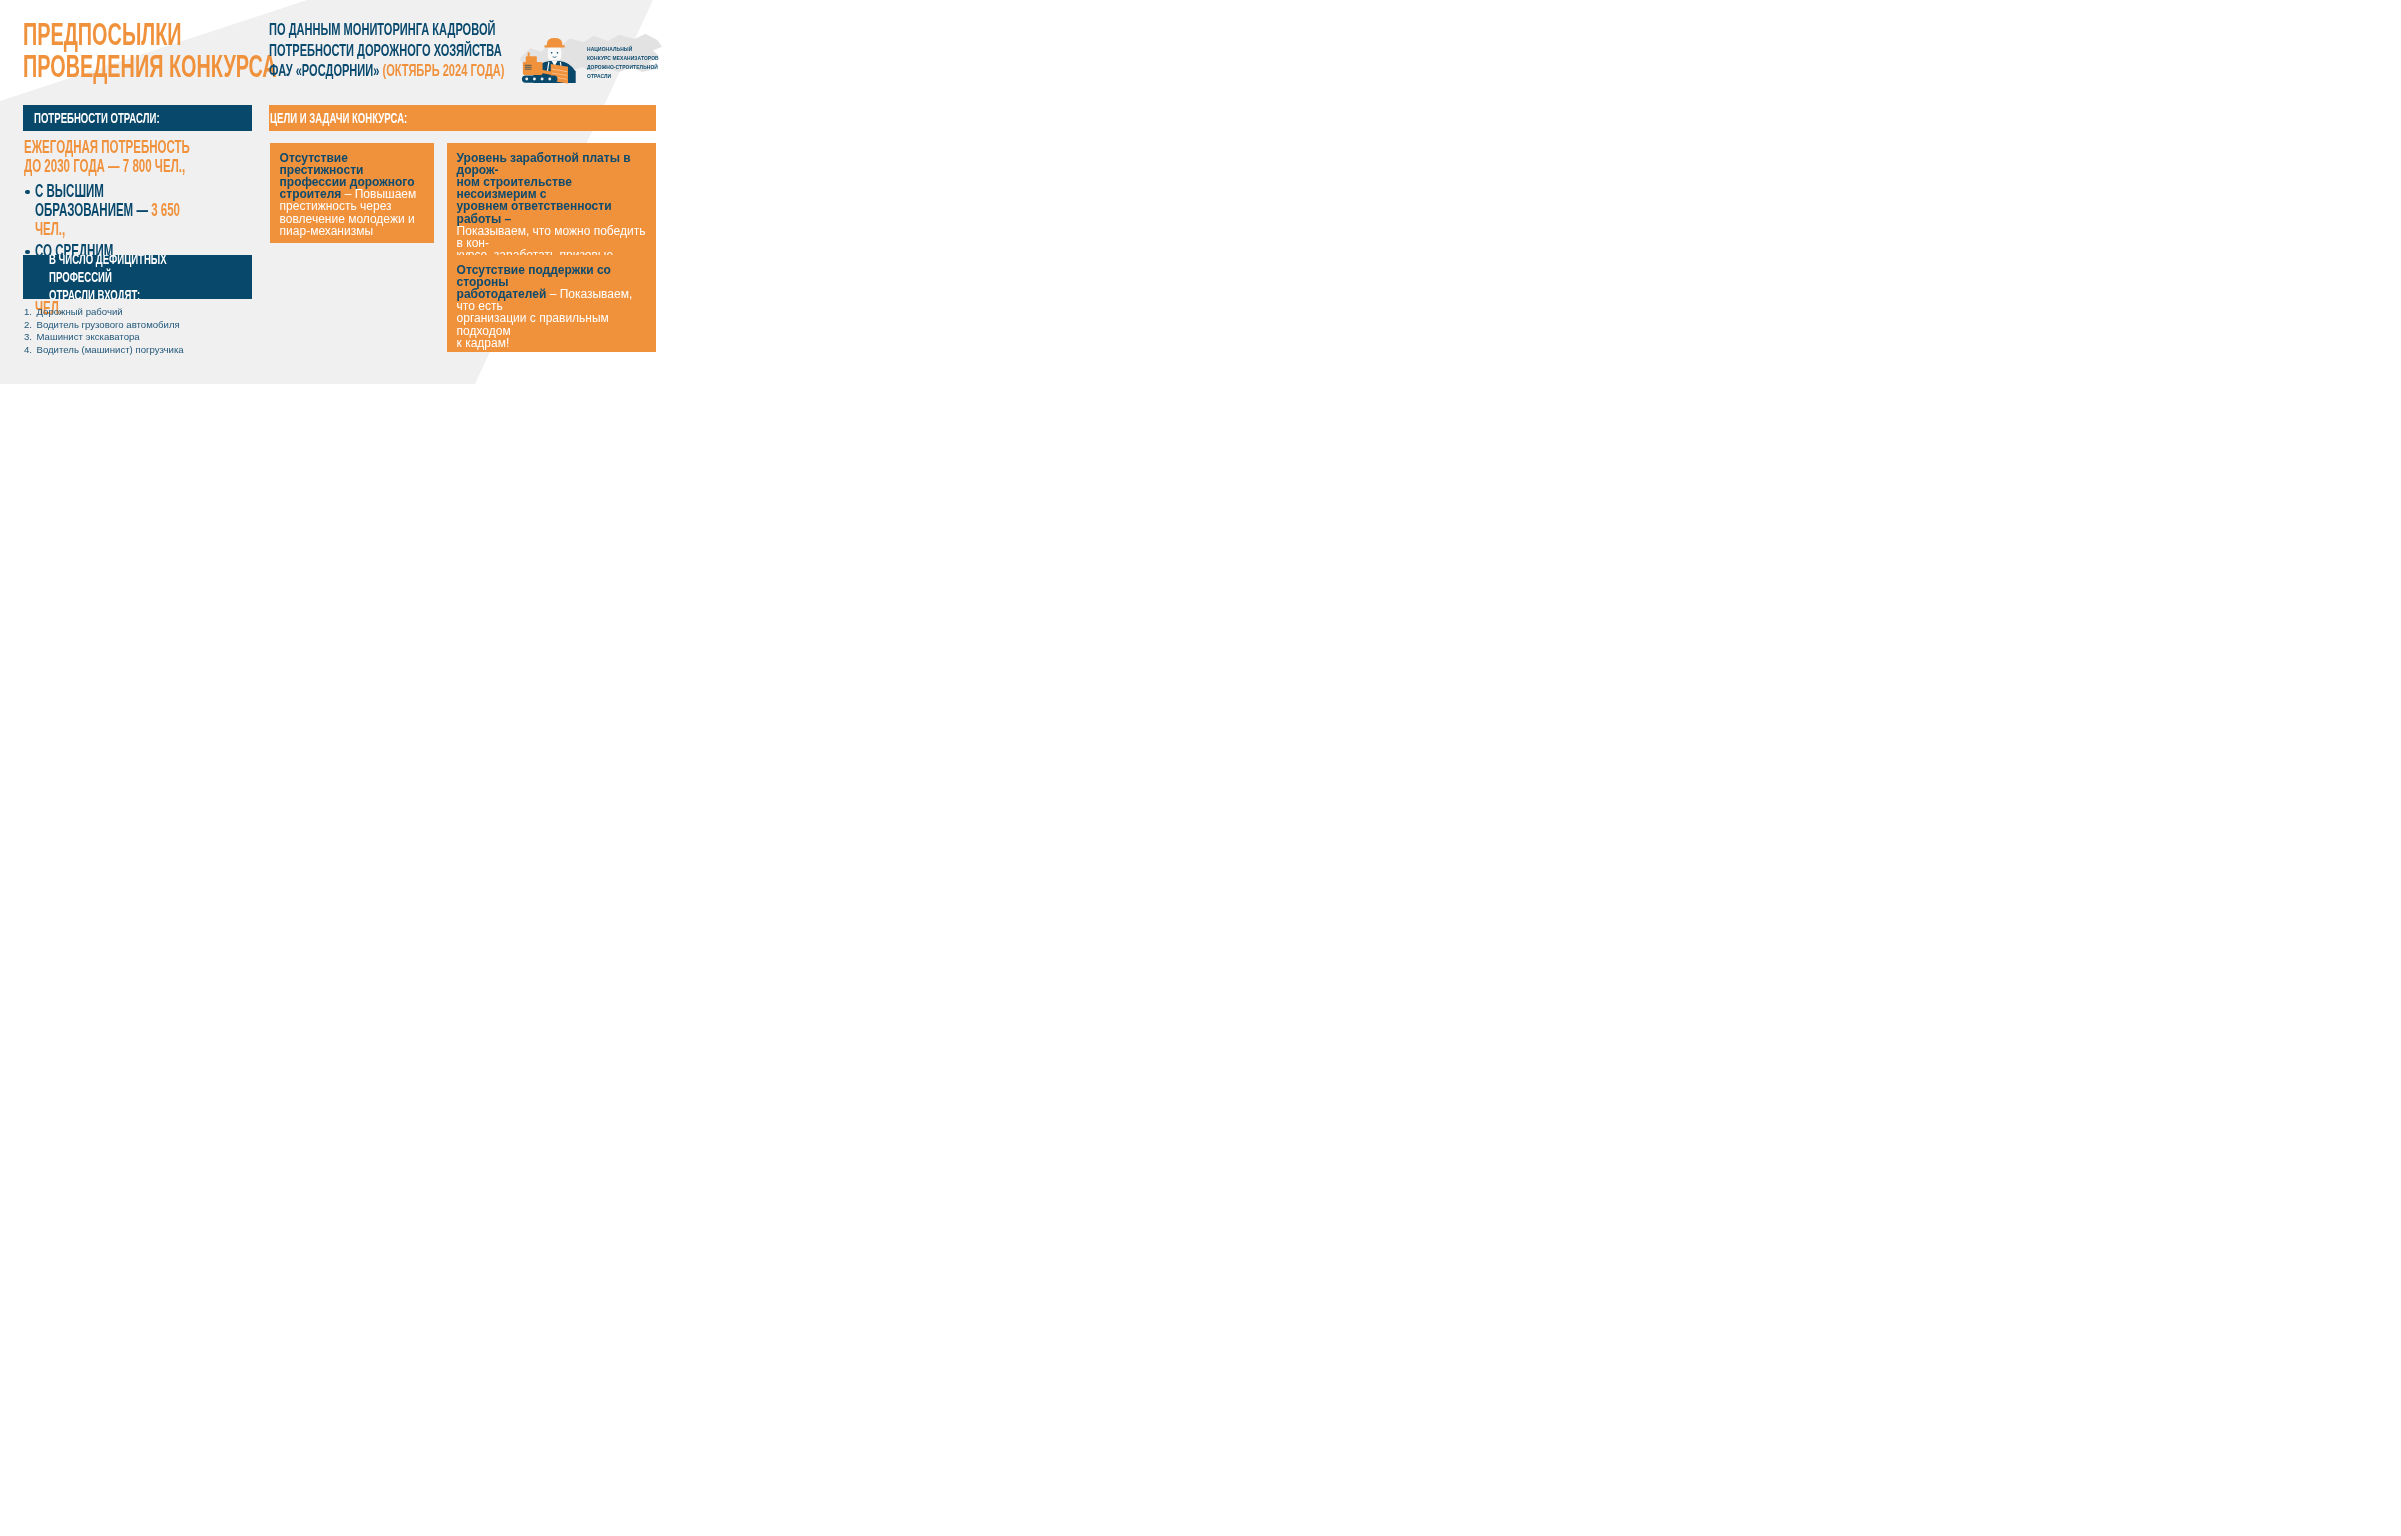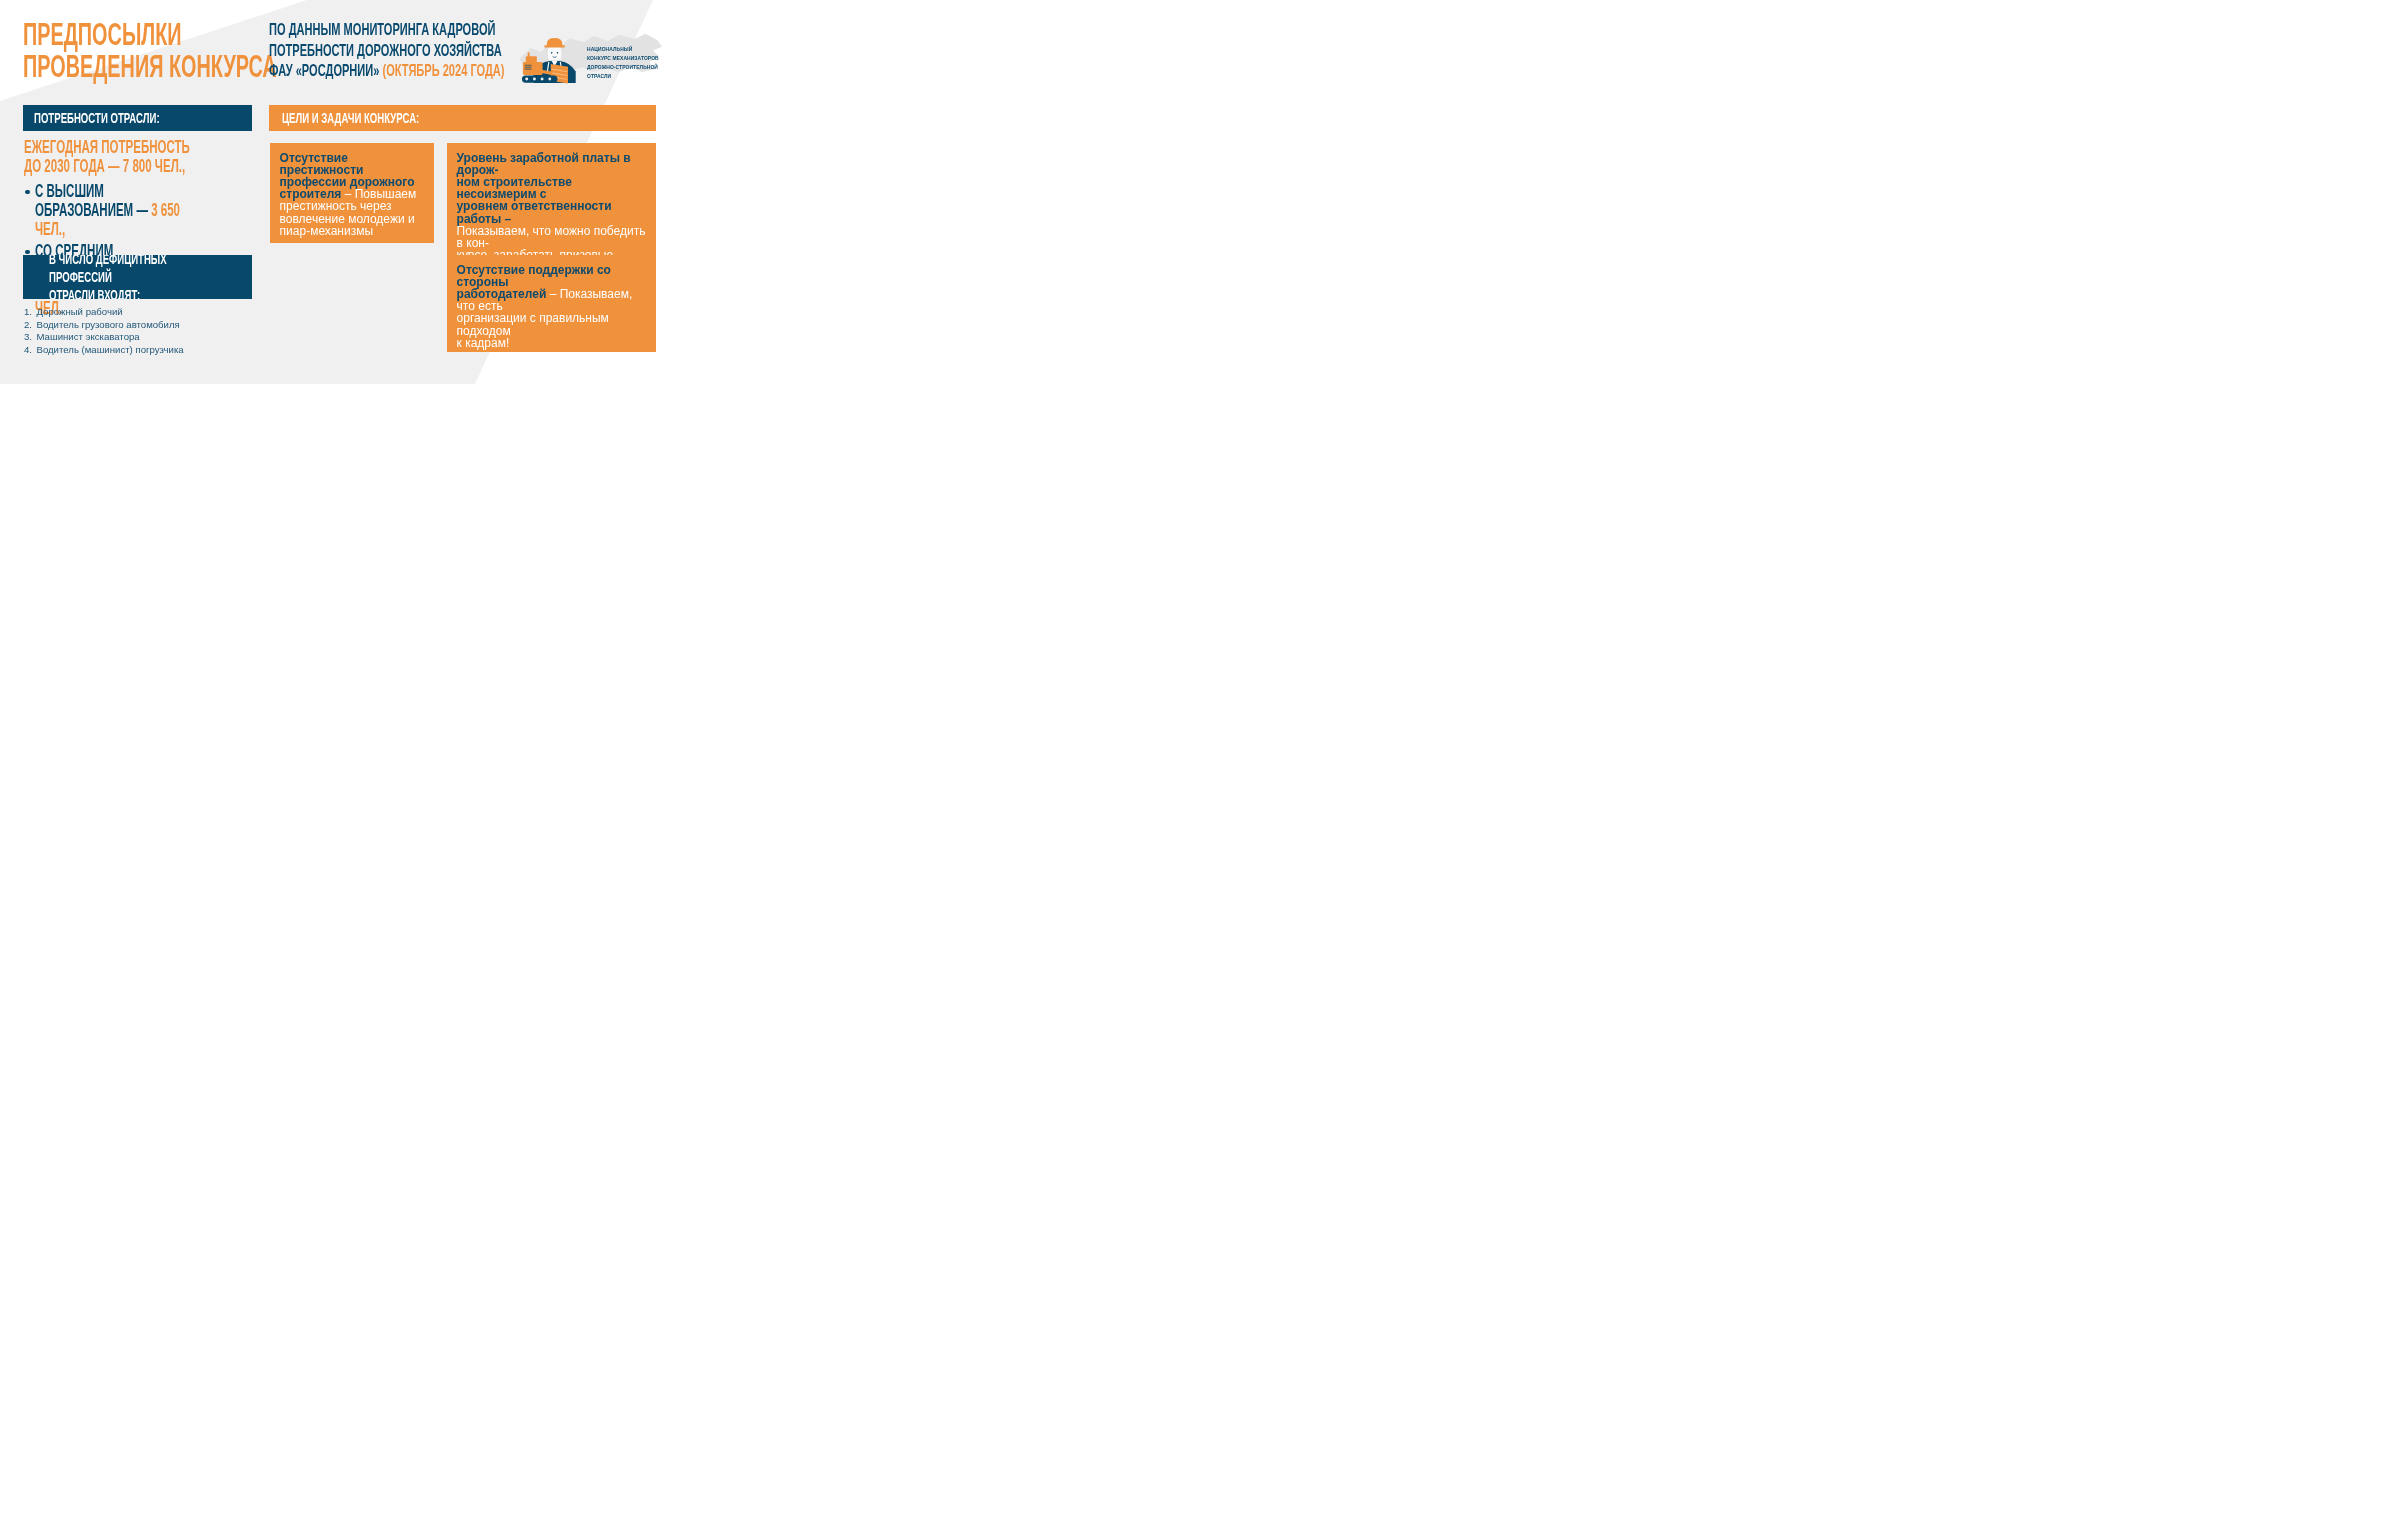--- a/index.html
+++ b/index.html
@@ -27,21 +27,21 @@
   .logo-text { position:absolute; left:71px; top:20px; font-weight:700;
     font-size:6.2px; line-height:9px; color:#0A4A6E; letter-spacing:0.1px; }
 
   .banner { position:absolute; display:flex; align-items:center; overflow:hidden;justify-content:flex-end; }
   .banner-navy { background:#07486B; }
   .banner-orange { background:#F0913C; }
   .banner-label { font-weight:700; font-size:15px; color:#ffffff; line-height:18px; }
 
   .b1 { left:22.6px; top:105px; width:229px; height:26.4px; padding-left:11px; }
   .b2 { left:22.6px; top:255px; width:229px; height:44px; padding-left:26px; }
-  .b3 { left:269px; top:105px; width:387px; height:26.4px; padding-left:13px; }
+  .b3 { left:269px; top:105px; width:387px; height:26.4px; padding-left:1px; }
 
   .stat { position:absolute; left:24px; top:138px; font-weight:700;
     font-size:18px; line-height:19px; color:#F0913C; }
 
   .bullets { position:absolute; left:24px; top:182px; width:245px; }
   .bullet { display:flex; margin-bottom:2.9px; }
   .bullet-dot { flex:none; width:4.8px; height:4.8px; border-radius:50%;
     background:#07486B; margin:7.7px 4.8px 0 1px; }
   .bullet-text { font-weight:700; font-size:18px; line-height:19px; color:#07486B; }
   .bullet-text .val { color:#F0913C; }

